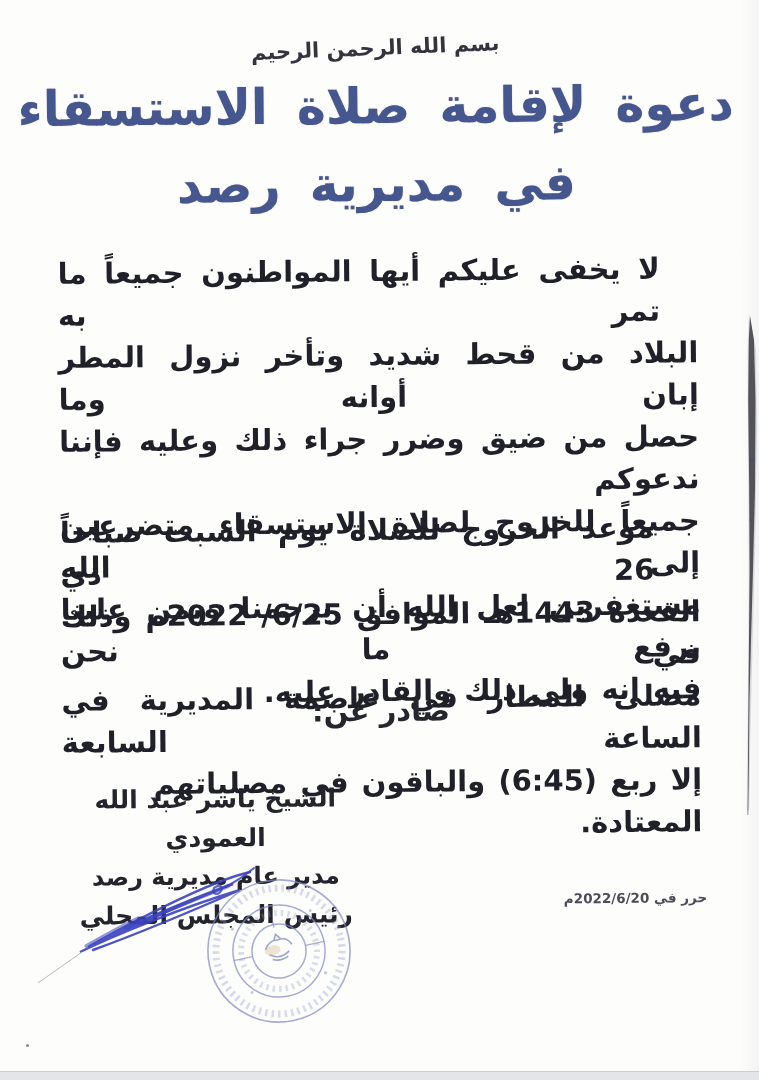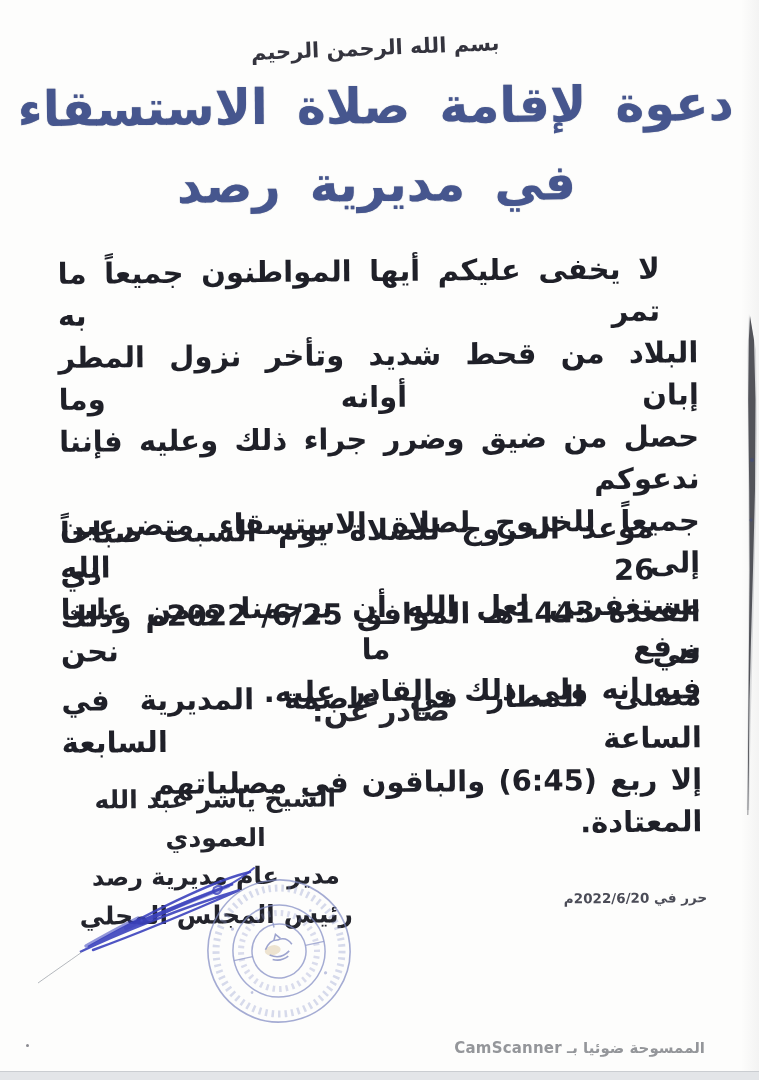--- a/index.html
+++ b/index.html
@@ -148,17 +148,16 @@
 
   <svg class="streak-svg" width="22" height="515" viewBox="0 0 22 515">
     <path d="M13,6 L17,30 L18.5,90 L18,180 L16,260 L14,330 L12.5,390 L11.8,460 L11.2,505
              L10.6,505 L11.4,400 L12,330 L12.6,260 L12.2,180 L11.2,90 L11.8,30 Z" fill="#26262c" opacity="0.82"></path>
     <path d="M12,4 L19,40 L20,120 L18.5,220 L16,320 L13.5,420 L12.2,500
              L9.8,500 L11,380 L11.8,260 L11,140 L10.6,40 Z" fill="#6f727b" opacity="0.22"></path>
     <circle cx="15" cy="150" r="2" fill="#3e4a86" opacity="0.5"></circle>
     <circle cx="14" cy="210" r="1.6" fill="#3e4a86" opacity="0.45"></circle>
   </svg>
 
-  <div class="watermark">الممسوحة ضوئيا بـ CamScanner</div>
 
   <div class="speck"></div>
   <div class="bottom-strip"></div>
 </div>
 
 </body></html>

